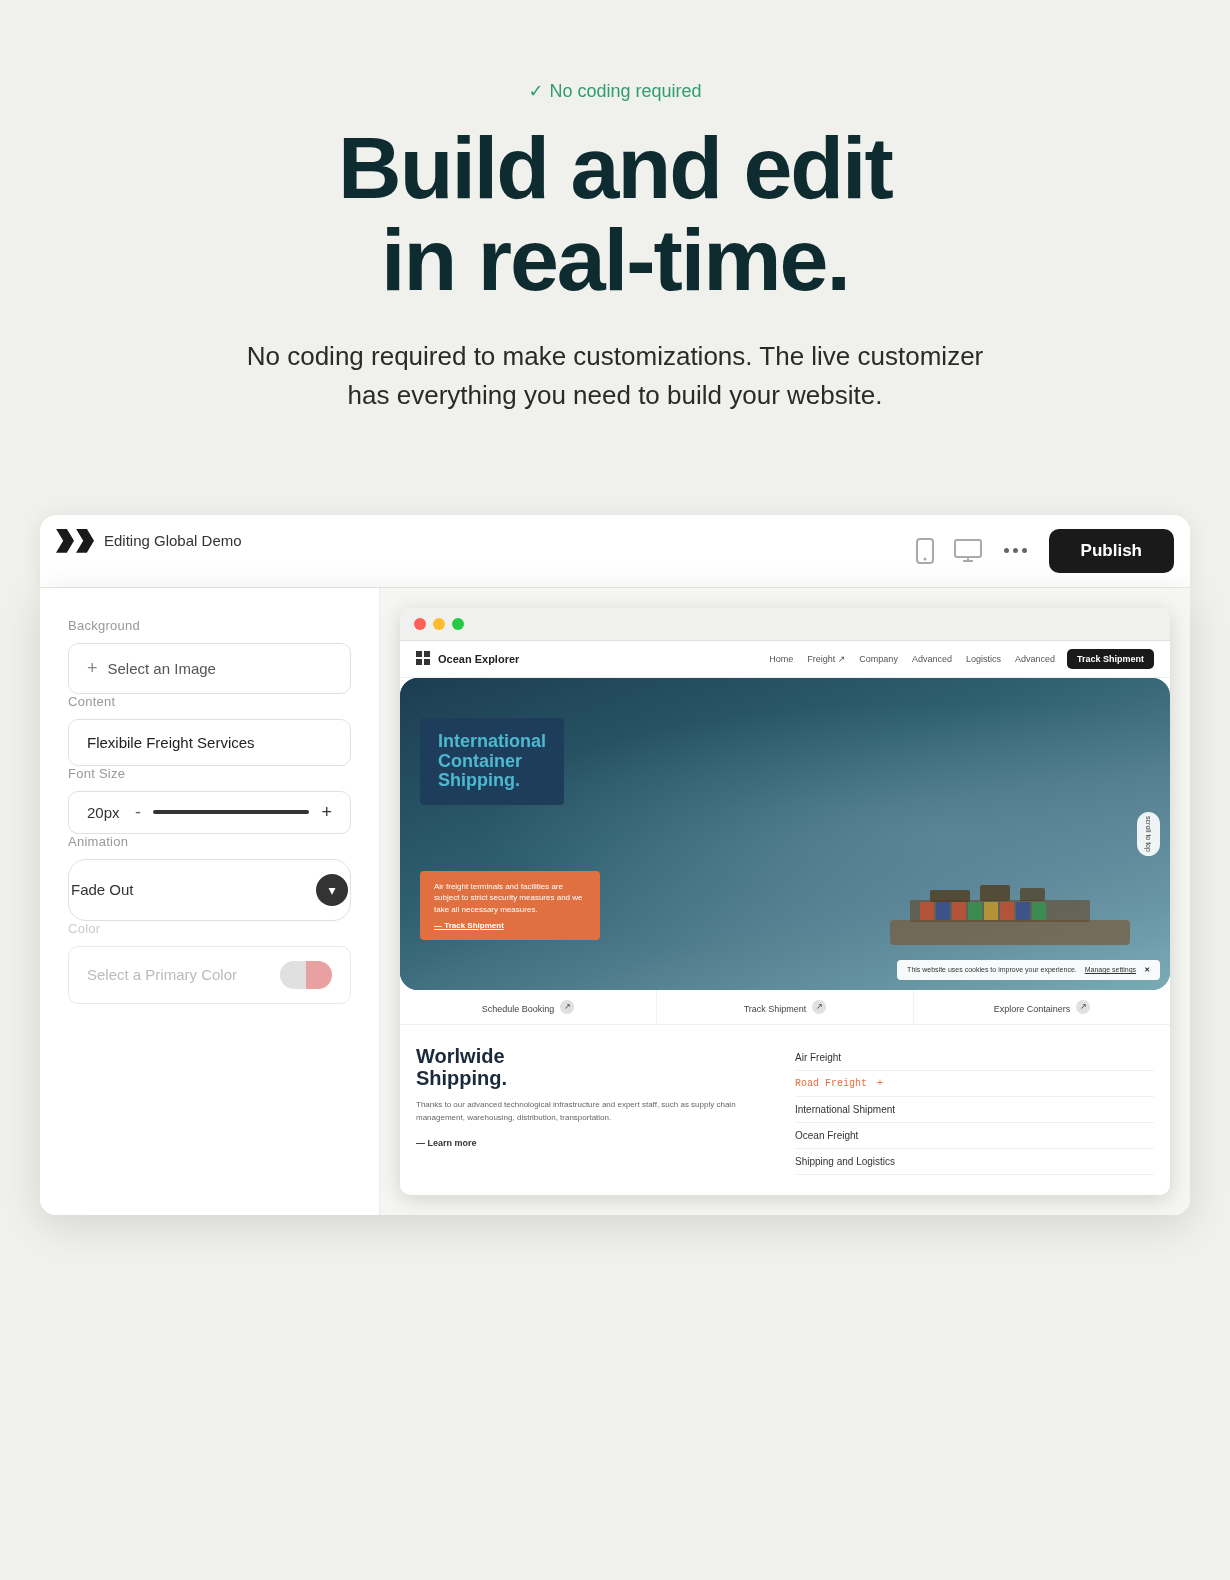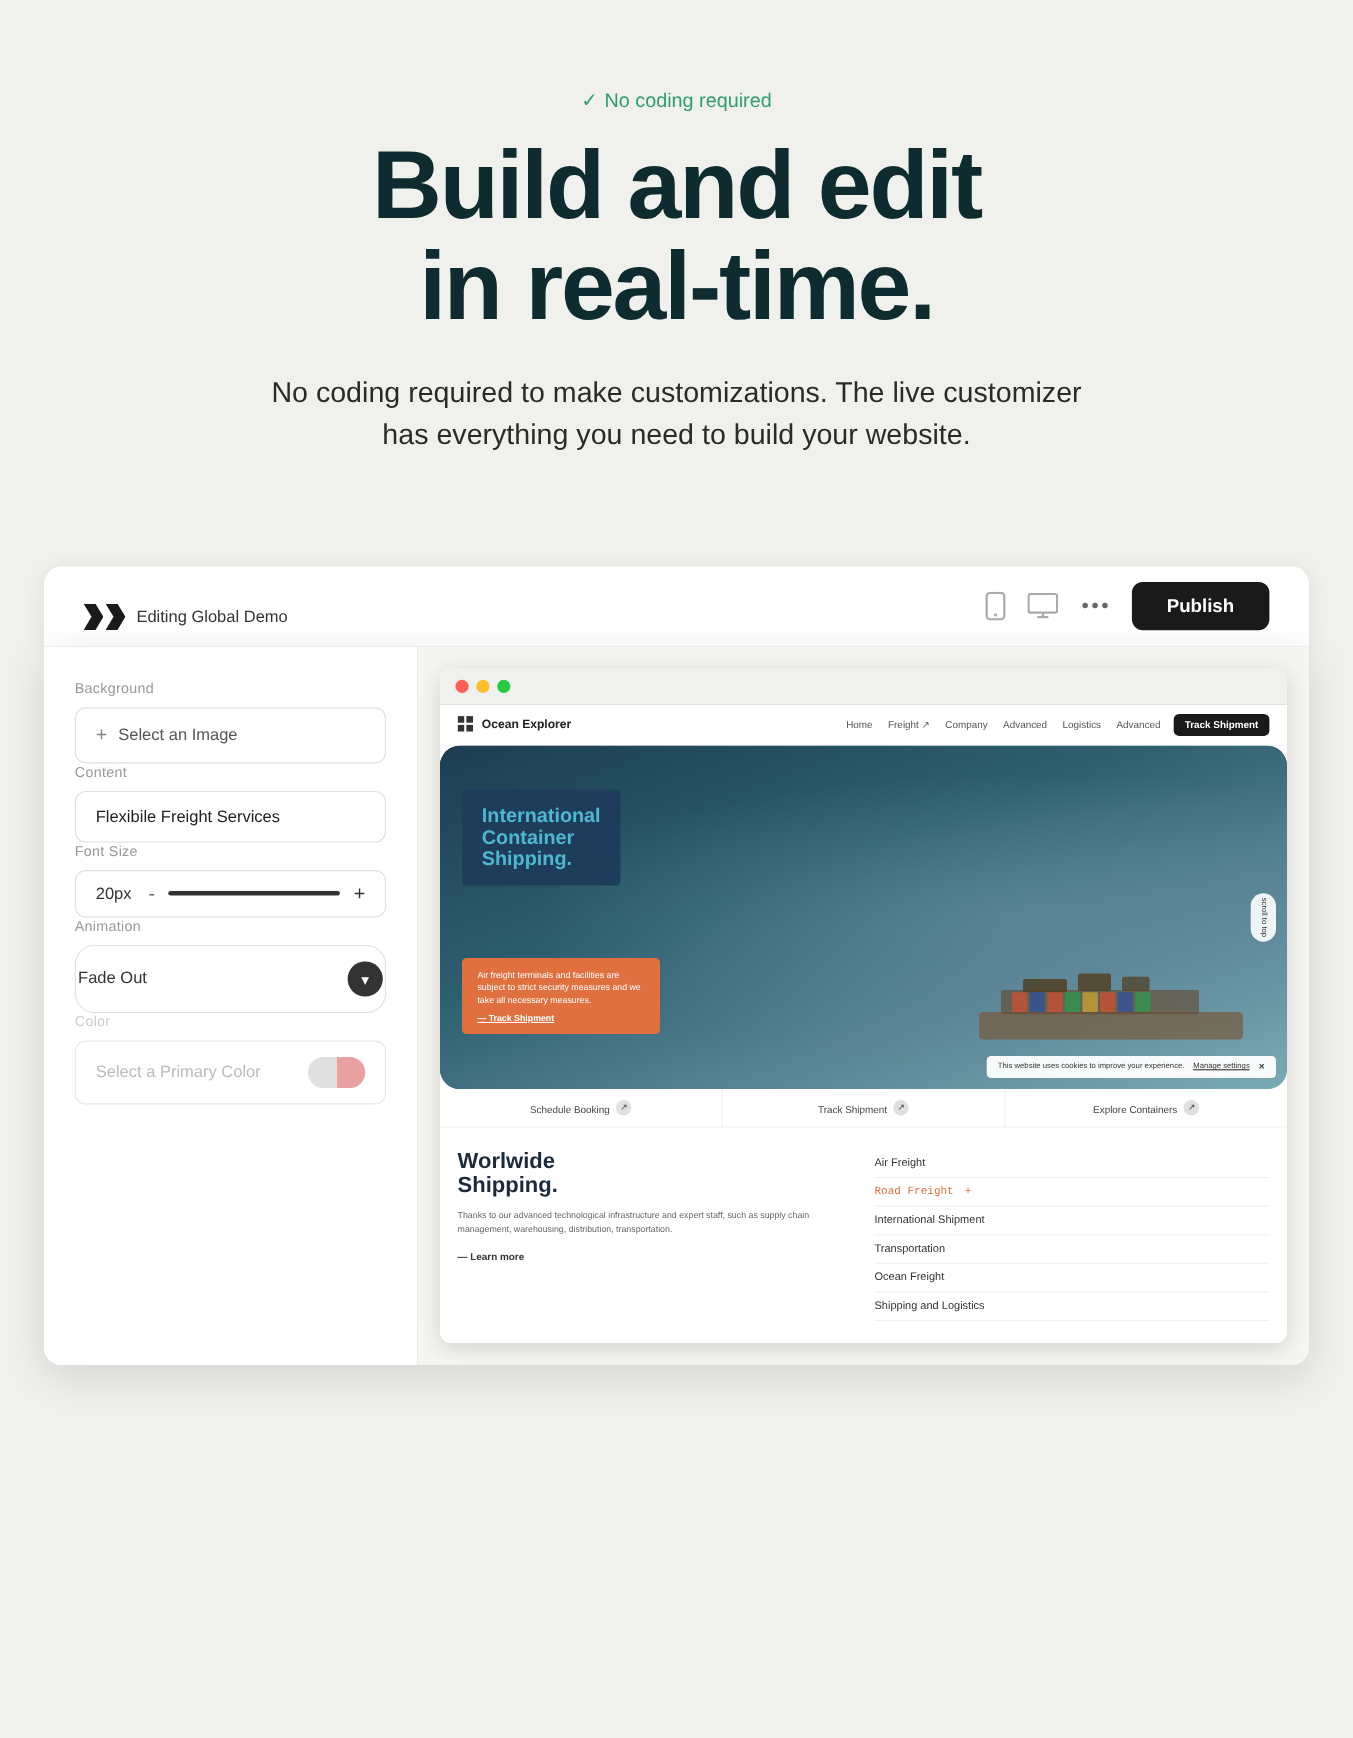--- a/index.html
+++ b/index.html
@@ -48,23 +48,23 @@
       background: #f0f0ed;
       padding: 0 40px 80px;
       position: relative;
     }
 
     
     .top-bar {
       background: #ffffff;
       border-radius: 16px 16px 0 0;
       display: flex;
-      align-items: flex-end;
+      align-items: flex-start;
       justify-content: space-between;
-      padding: 14px 36px;
+      padding: 14px 16px;
       border-bottom: 1px solid #e8e8e5;
       box-shadow: 0 2px 20px rgba(0,0,0,0.08);
       gap: 15px;
     }
     .top-bar-left {
       display: flex;
       align-items: center;
       gap: 10px;
     }
     .logo-chevrons {
@@ -670,21 +670,20 @@
               <span>Shipping.</span>
             </h3>
             <p>Thanks to our advanced technological infrastructure and expert staff, such as supply chain management, warehousing, distribution, transportation.</p>
             <span class="learn-more-link">— Learn more</span>
           </div>
           <div class="content-right">
             <ul class="freight-list">
               <li>Air Freight</li>
               <li class="active">Road Freight <span class="plus-indicator">+</span></li>
               <li>International Shipment</li>
-              <li>Transportation</li>
               <li>Ocean Freight</li>
               <li>Shipping and Logistics</li>
             </ul>
           </div>
         </div>
 
       </div>
     </div>
 
   </div>

